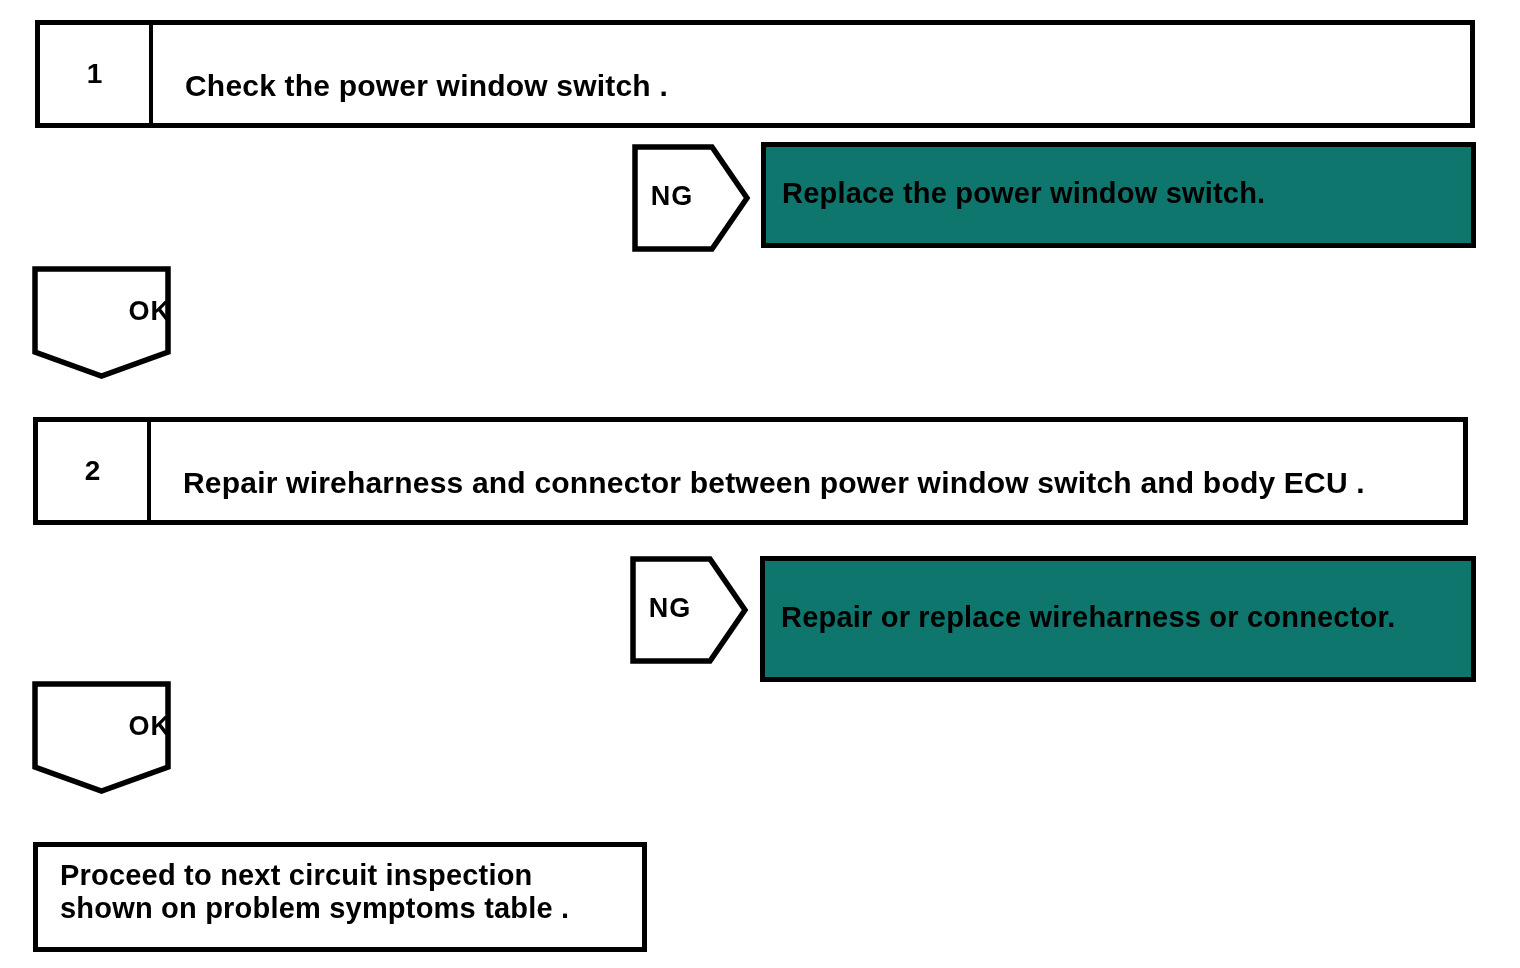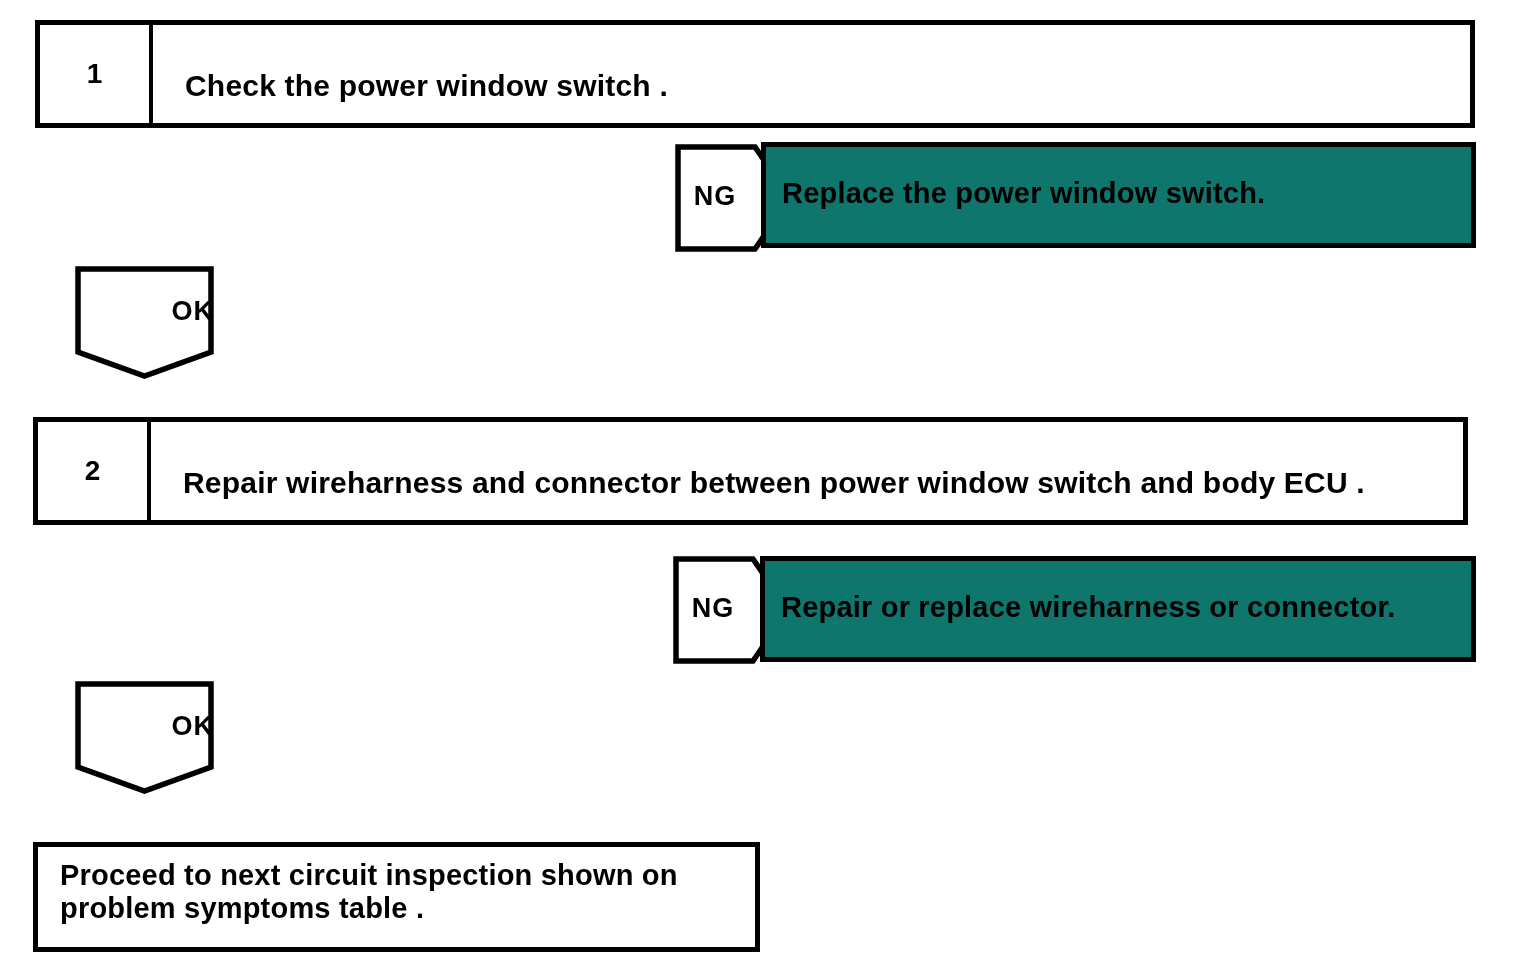--- a/index.html
+++ b/index.html
@@ -56,21 +56,20 @@
     padding: 0 14px 4px 16px;
     font-size: 29px;
     font-weight: bold;
     box-sizing: border-box;
     letter-spacing: 0.2px;
   }
 
   
   .connector {
     display: block;
-    margin-left: 43px;
   }
   .connector svg {
     display: block;
     overflow: visible;
   }
   .connector-label {
     position: absolute;
     font-size: 27px;
     font-weight: bold;
     letter-spacing: 1px;
@@ -134,28 +133,28 @@
     <div class="step-text">Repair wireharness and connector between power window switch and body ECU .</div>
   </div>
 
   <div class="connector abs" style="left:630px; top:556px; width:118px; height:108px;">
     <svg width="118" height="108" viewBox="0 0 118 108">
       <polygon points="3,3 80,3 115,54 80,105 3,105" fill="#ffffff" stroke="#000000" stroke-width="5.5" stroke-linejoin="miter"></polygon>
     </svg>
     <span class="connector-label ng-label">NG</span>
   </div>
 
-  <div class="result-box abs" style="left:760px; top:556px; width:716px; height:106px;">
+  <div class="result-box abs" style="left:760px; top:556px; width:716px; height:126px;">
     <span>Repair or replace wireharness or connector.</span>
   </div>
 
   <div class="connector abs" style="left:32px; top:681px; width:139px; height:113px;">
     <svg width="139" height="113" viewBox="0 0 139 113">
       <polygon points="3,3 136,3 136,86 69.5,110 3,86" fill="#ffffff" stroke="#000000" stroke-width="5.5" stroke-linejoin="miter"></polygon>
     </svg>
     <span class="connector-label ok-label">OK</span>
   </div>
 
-  <div class="final-box abs" style="left:33px; top:842px; width:727px; height:110px;">
+  <div class="final-box abs" style="left:33px; top:842px; width:614px; height:110px;">
     <span>Proceed to next circuit inspection shown on problem symptoms table .</span>
   </div>
 
 </div>
 
 </body></html>

